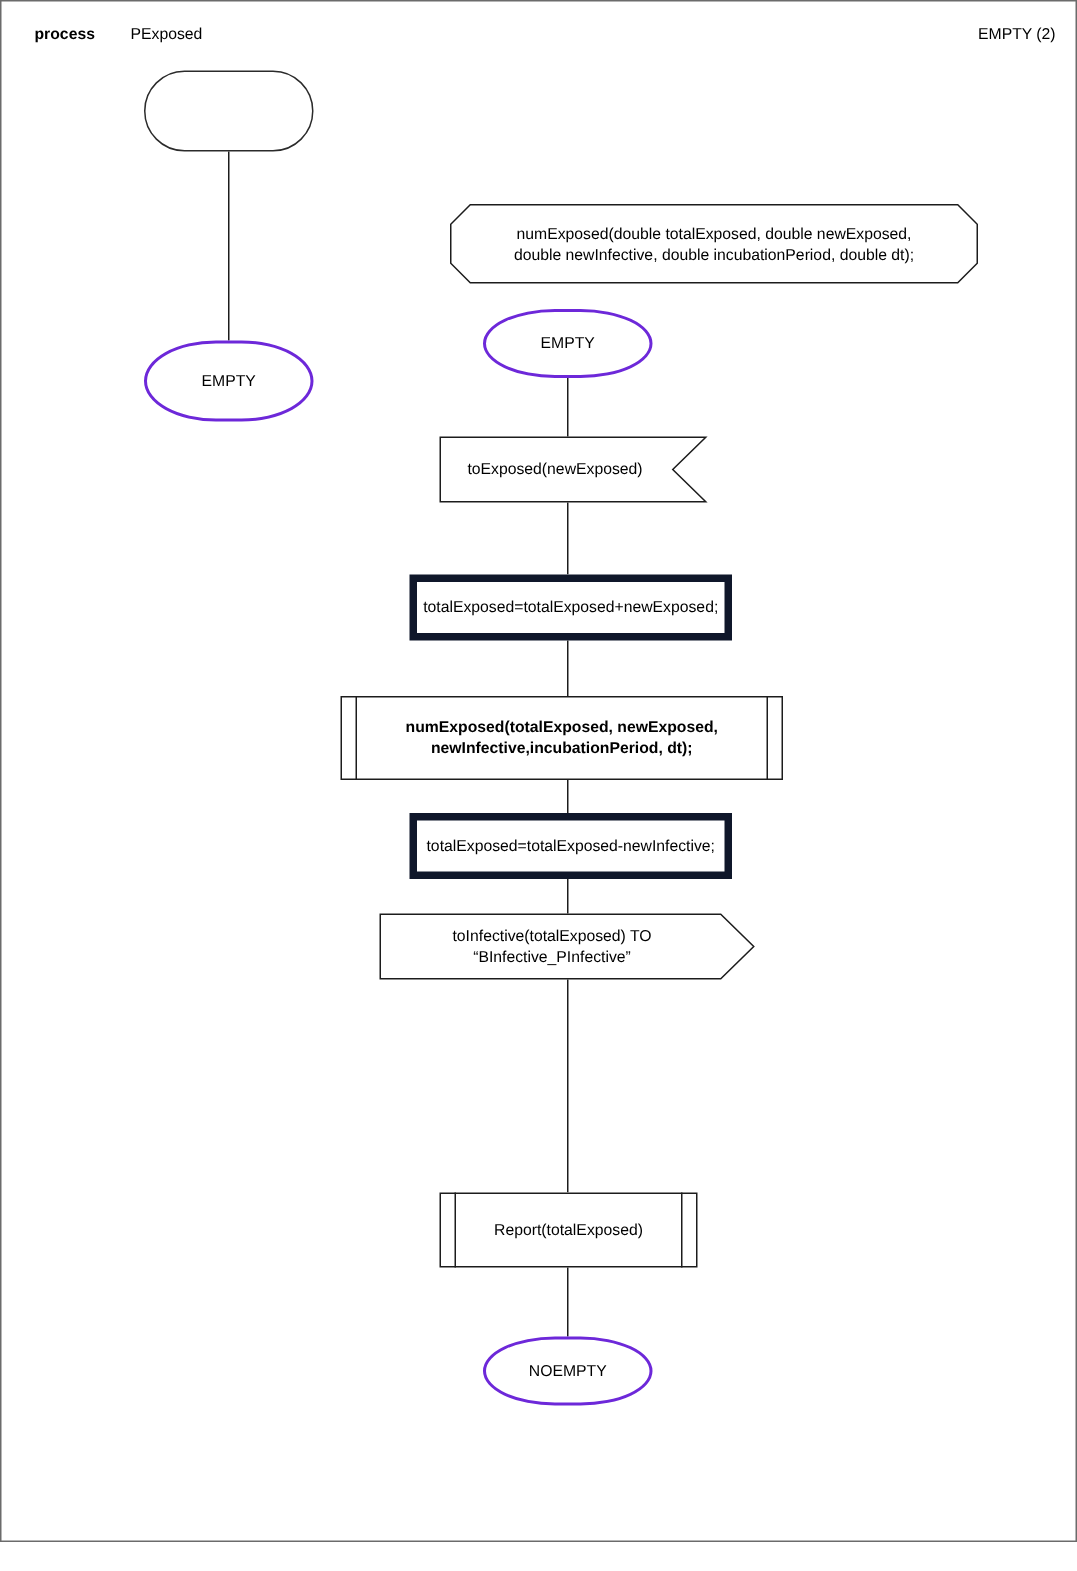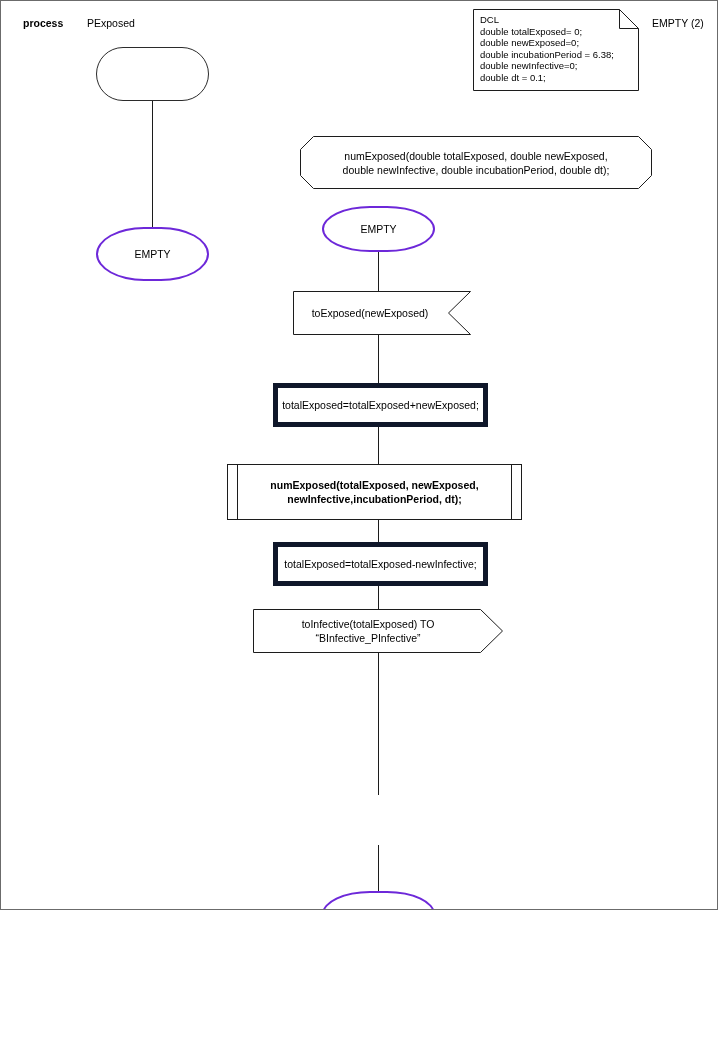--- a/index.html
+++ b/index.html
@@ -6,21 +6,21 @@
     margin: 0;
     padding: 0;
     background: #ffffff;
   }
   body {
     font-family: "Liberation Sans", sans-serif;
   }
   #page {
     position: relative;
     width: 718px;
-    height: 910px;
+    height: 1028px;
     background: #ffffff;
     box-sizing: border-box;
     border: 1px solid #6b6b6b;
     overflow: hidden;
   }
   .hdr {
     position: absolute;
     font-size: 10.5px;
     color: #000;
     white-space: nowrap;
@@ -131,34 +131,20 @@
   }
 </style>
 </head>
 <body>
 
 <div id="page">
 
   <div class="hdr bold" style="left:22px; top:16px;">process</div>
   <div class="hdr" style="left:86px; top:16px;">PExposed</div>
 
-  <div class="node sym-note" style="left:472px; top:8px; width:166px; height:82px;">
-    <div class="svgwrap">
-      <svg viewBox="0 0 166 82" preserveAspectRatio="none">
-        <path d="M0.5,0.5 H146.5 L165.5,19.5 V81.5 H0.5 Z"></path>
-        <path d="M146.5,0.5 V19.5 H165.5" style="fill:none;"></path>
-      </svg>
-    </div>
-    <div class="note-text">DCL
-double totalExposed= 0;
-double newExposed=0;
-double incubationPeriod = 6.38;
-double newInfective=0;
-double dt = 0.1;</div>
-  </div>
 
   <div class="hdr" style="left:651px; top:16px;">EMPTY (2)</div>
 
   <div class="node sym-start" style="left:95px; top:46px; width:113px; height:54px;">
     <div class="ctr">
         <div class="lbl"></div>
       </div>
   </div>
 
   <div class="vline" style="left:151px; top:100px; height:126px;"></div>
@@ -233,20 +219,25 @@
         <path d="M0.5,0.5 H227.5 L249.5,22 L227.5,43.5 H0.5 Z"></path>
       </svg>
     </div>
     <div class="ctr" style="padding-right:20px; box-sizing:border-box;">
       <div class="lbl">toInfective(totalExposed) TO “BInfective_PInfective”</div>
     </div>
   </div>
 
   <div class="vline" style="left:377px; top:652px; height:142px;"></div>
 
+  <div class="node sym-proccall" style="left:292px; top:794px; width:172px; height:50px;">
+    <div class="ctr">
+        <div class="lbl">Report(totalExposed)</div>
+      </div>
+  </div>
 
   <div class="vline" style="left:377px; top:844px; height:46px;"></div>
 
   <div class="node sym-state" style="left:321px; top:890px; width:113px; height:46px;">
     <div class="ctr">
         <div class="lbl">NOEMPTY</div>
       </div>
   </div>
 
 </div>

